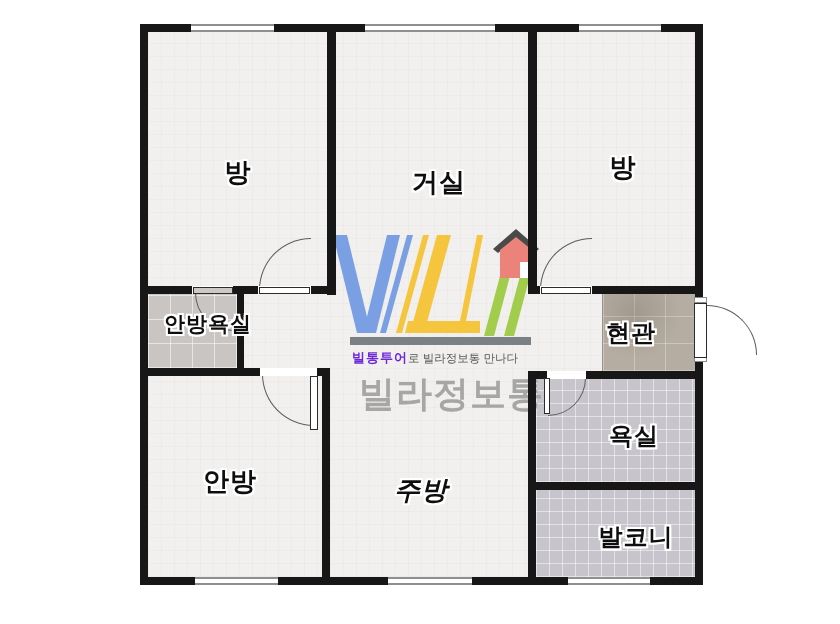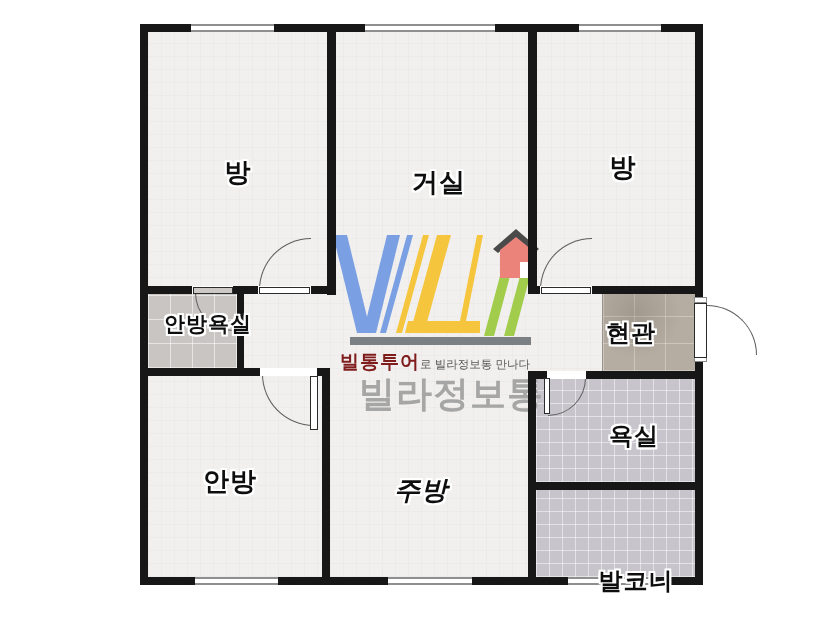--- a/index.html
+++ b/index.html
@@ -36,21 +36,21 @@
   .arc-br{border-bottom:1.6px solid #5c5c5c;border-right:1.6px solid #5c5c5c;border-bottom-right-radius:100%;}
   .arc-tr{border-top:1.6px solid #5c5c5c;border-right:1.6px solid #5c5c5c;border-top-right-radius:100%;}
   .room-label{position:absolute;z-index:8;transform:translate(-50%,-50%);
     font-weight:bold;color:#0e0e0e;white-space:nowrap;letter-spacing:1px;
     text-shadow:-2px 0 0 #fff,2px 0 0 #fff,0 -2px 0 #fff,0 2px 0 #fff,
                 -2px -2px 0 #fff,2px 2px 0 #fff,-2px 2px 0 #fff,2px -2px 0 #fff;}
   .lbl-26{font-size:26px;} .lbl-24{font-size:24px;} .lbl-22{font-size:21px;}
   #wm-logo{position:absolute;left:330px;top:228px;z-index:3;}
   #wm-tagline{position:absolute;left:328px;top:349px;width:214px;text-align:center;z-index:3;
     white-space:nowrap;color:#565656;font-size:11.5px;}
-  #wm-tagline b{font-size:19px;color:#7f1d1d;letter-spacing:1px;}
+  #wm-tagline b{font-size:13px;color:#6d28d9;letter-spacing:1px;}
   #wm-brand{position:absolute;left:326px;top:370px;width:218px;text-align:right;z-index:3;
     font-size:36px;font-weight:bold;color:#a6a6a6;letter-spacing:1px;white-space:nowrap;}
 </style>
 </head>
 <body>
 
 <div id="stage">
 
   <div class="floor" style="left:148px;top:32px;width:547px;height:545px;"></div>
 
@@ -127,15 +127,15 @@
   <div class="arc arc-tr" style="left:707px;top:305px;width:50px;height:50px;"></div>
 
   <div class="room-label lbl-26" style="left:238px;top:172px;">방</div>
   <div class="room-label lbl-26" style="left:416px;top:182px;margin-left:23px;">거실</div>
   <div class="room-label lbl-26" style="left:623px;top:167px;">방</div>
   <div class="room-label lbl-22" style="left:184px;top:324px;margin-left:24px;">안방욕실</div>
   <div class="room-label lbl-24" style="left:631px;top:333px;">현관</div>
   <div class="room-label lbl-26" style="left:230px;top:481px;">안방</div>
   <div class="room-label lbl-26" style="left:421px;top:490px;font-style:italic;">주방</div>
   <div class="room-label lbl-24" style="left:634px;top:436px;">욕실</div>
-  <div class="room-label lbl-24" style="left:636px;top:537px;margin-top:44px;">발코니</div>
+  <div class="room-label lbl-24" style="left:636px;top:537px;">발코니</div>
 
 </div>
 
 </body></html>

